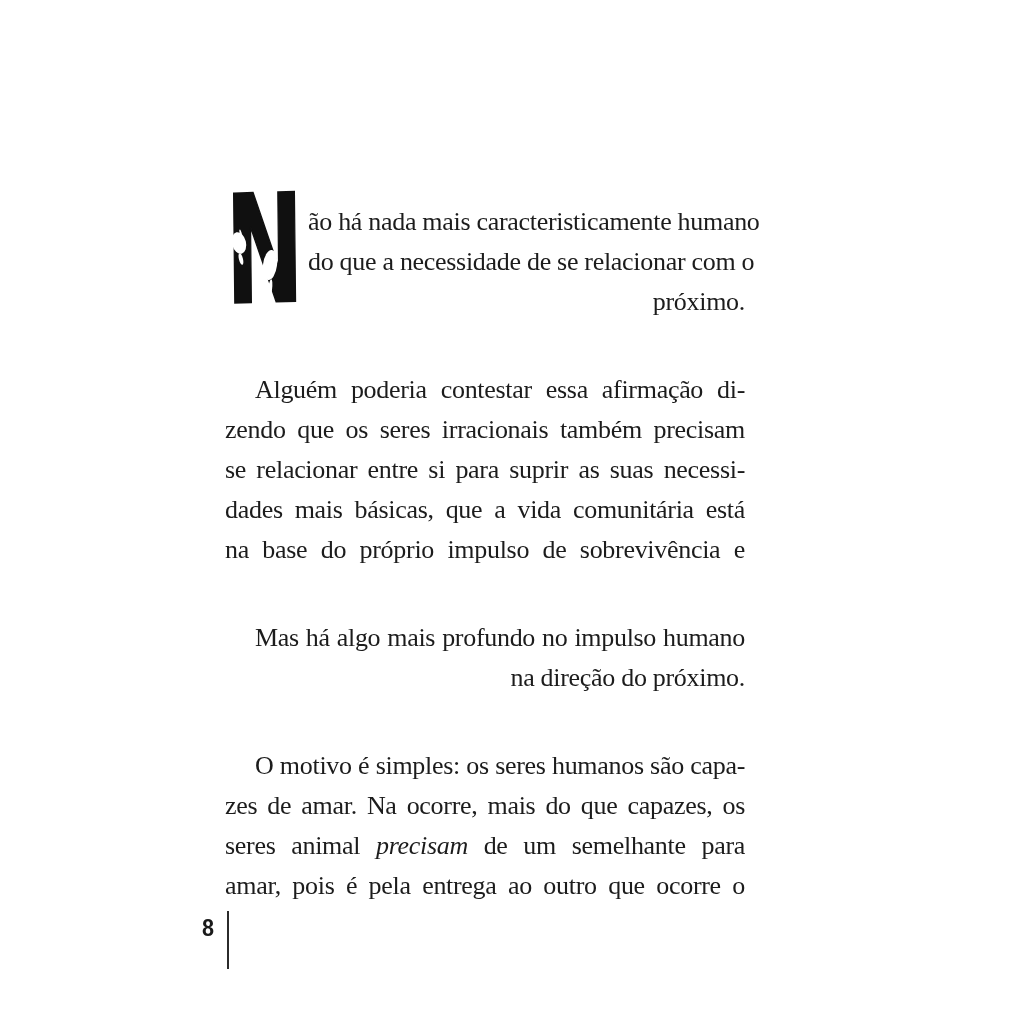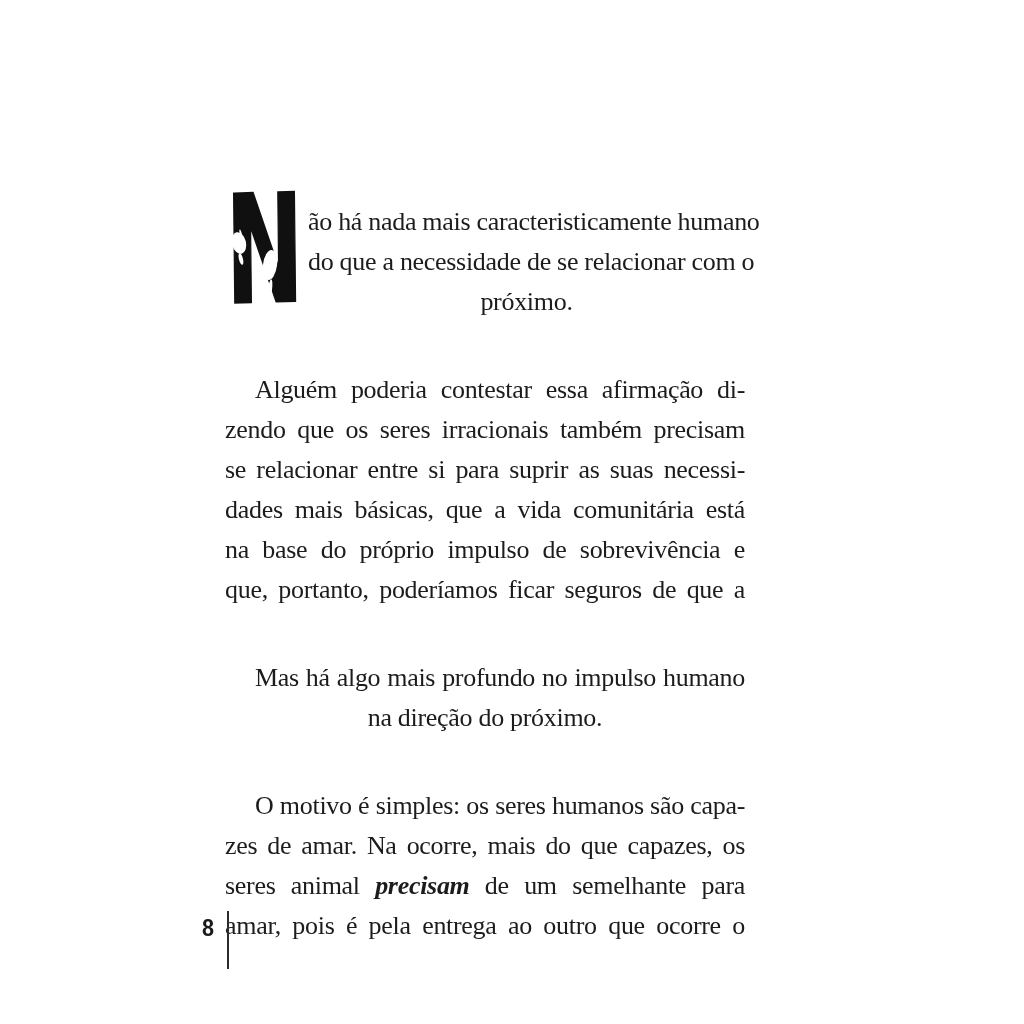--- a/index.html
+++ b/index.html
@@ -25,25 +25,25 @@
   .para{margin:0 0 6px 0;}
   .ln{
     display:block;
     text-align:justify;
     text-align-last:justify;
     white-space:nowrap;
     height:40px;
   }
   .ln-last{
     display:block;
-    text-align:center;
+    text-align:right;
     height:40px;
   }
   .indent{text-indent:30px;margin-top:48px;}
-  .it{font-style:italic;font-weight:bold;}
+  .it{font-style:italic;}
 
   
   .dropcap{
     float:left;
     width:76px;height:118px;
     margin:-8px 7px 2px 0;
     position:relative;
   }
   .dc-glyph{
     position:absolute;left:0;top:-18px;
@@ -98,21 +98,20 @@
       <span class="ln">do que a necessidade de se relacionar com o</span>
       <span class="ln-last">próximo.</span>
     </div>
 
     <div class="para">
       <span class="ln indent">Alguém poderia contestar essa afirmação di-</span>
       <span class="ln">zendo que os seres irracionais também precisam</span>
       <span class="ln">se relacionar entre si para suprir as suas necessi-</span>
       <span class="ln">dades mais básicas, que a vida comunitária está</span>
       <span class="ln">na base do próprio impulso de sobrevivência e</span>
-      <span class="ln">que, portanto, poderíamos ficar seguros de que a</span>
     </div>
 
     <div class="para">
       <span class="ln indent">Mas há algo mais profundo no impulso humano</span>
       <span class="ln-last">na direção do próximo.</span>
     </div>
 
     <div class="para">
       <span class="ln indent">O motivo é simples: os seres humanos são capa-</span>
       <span class="ln">zes de amar. Na ocorre, mais do que capazes, os</span>

